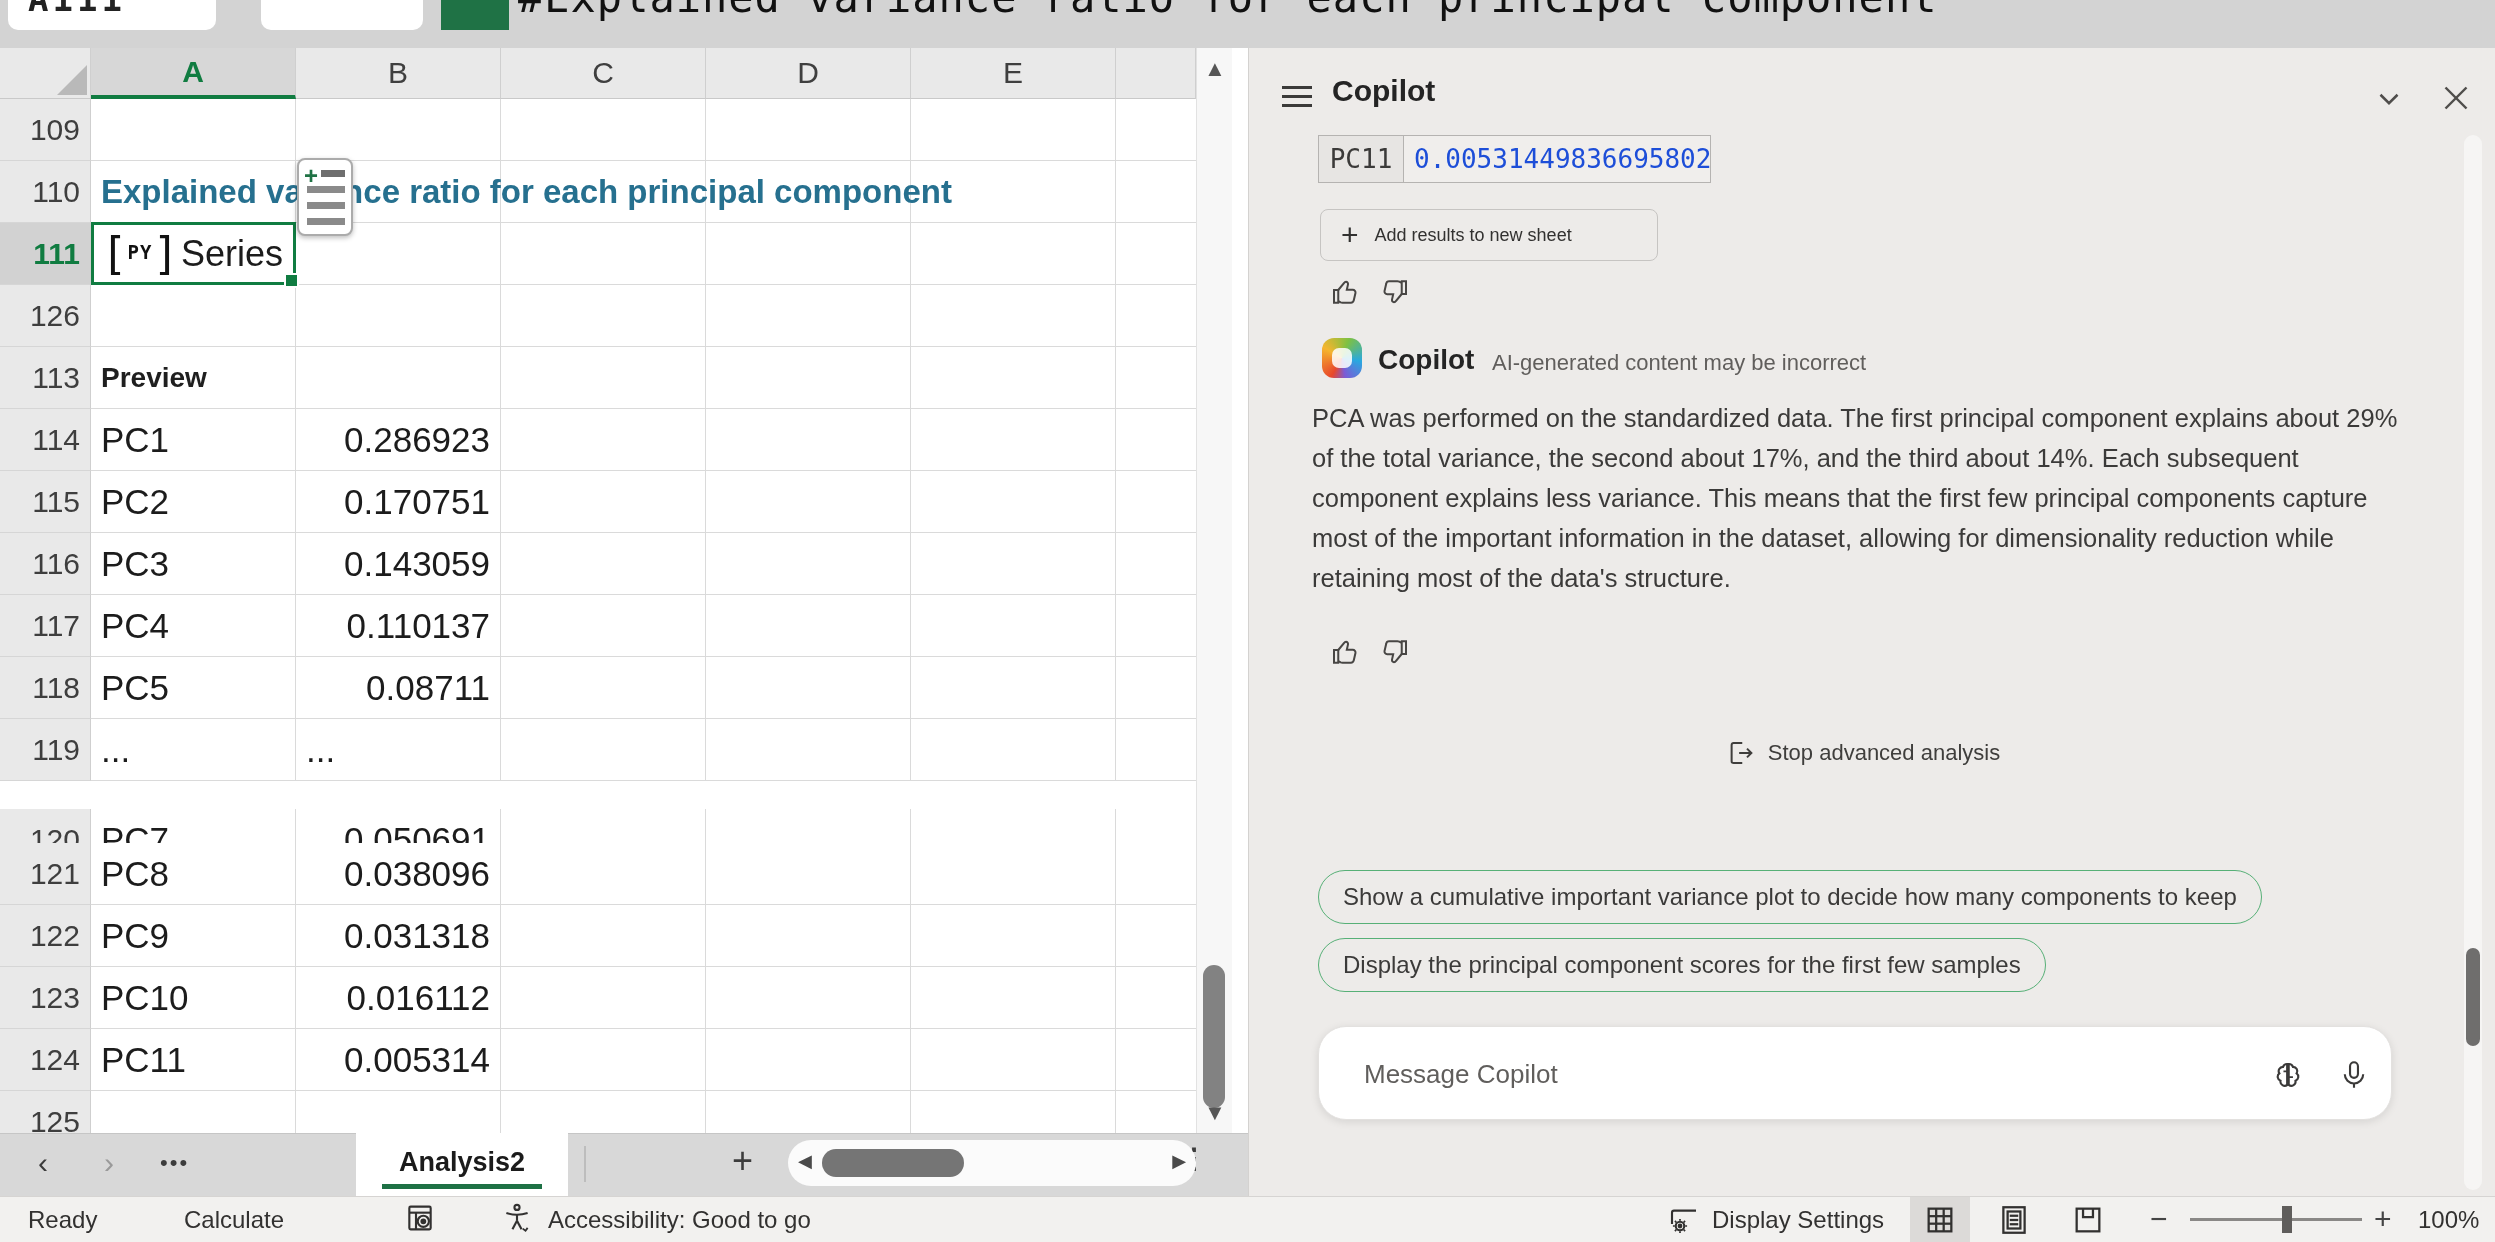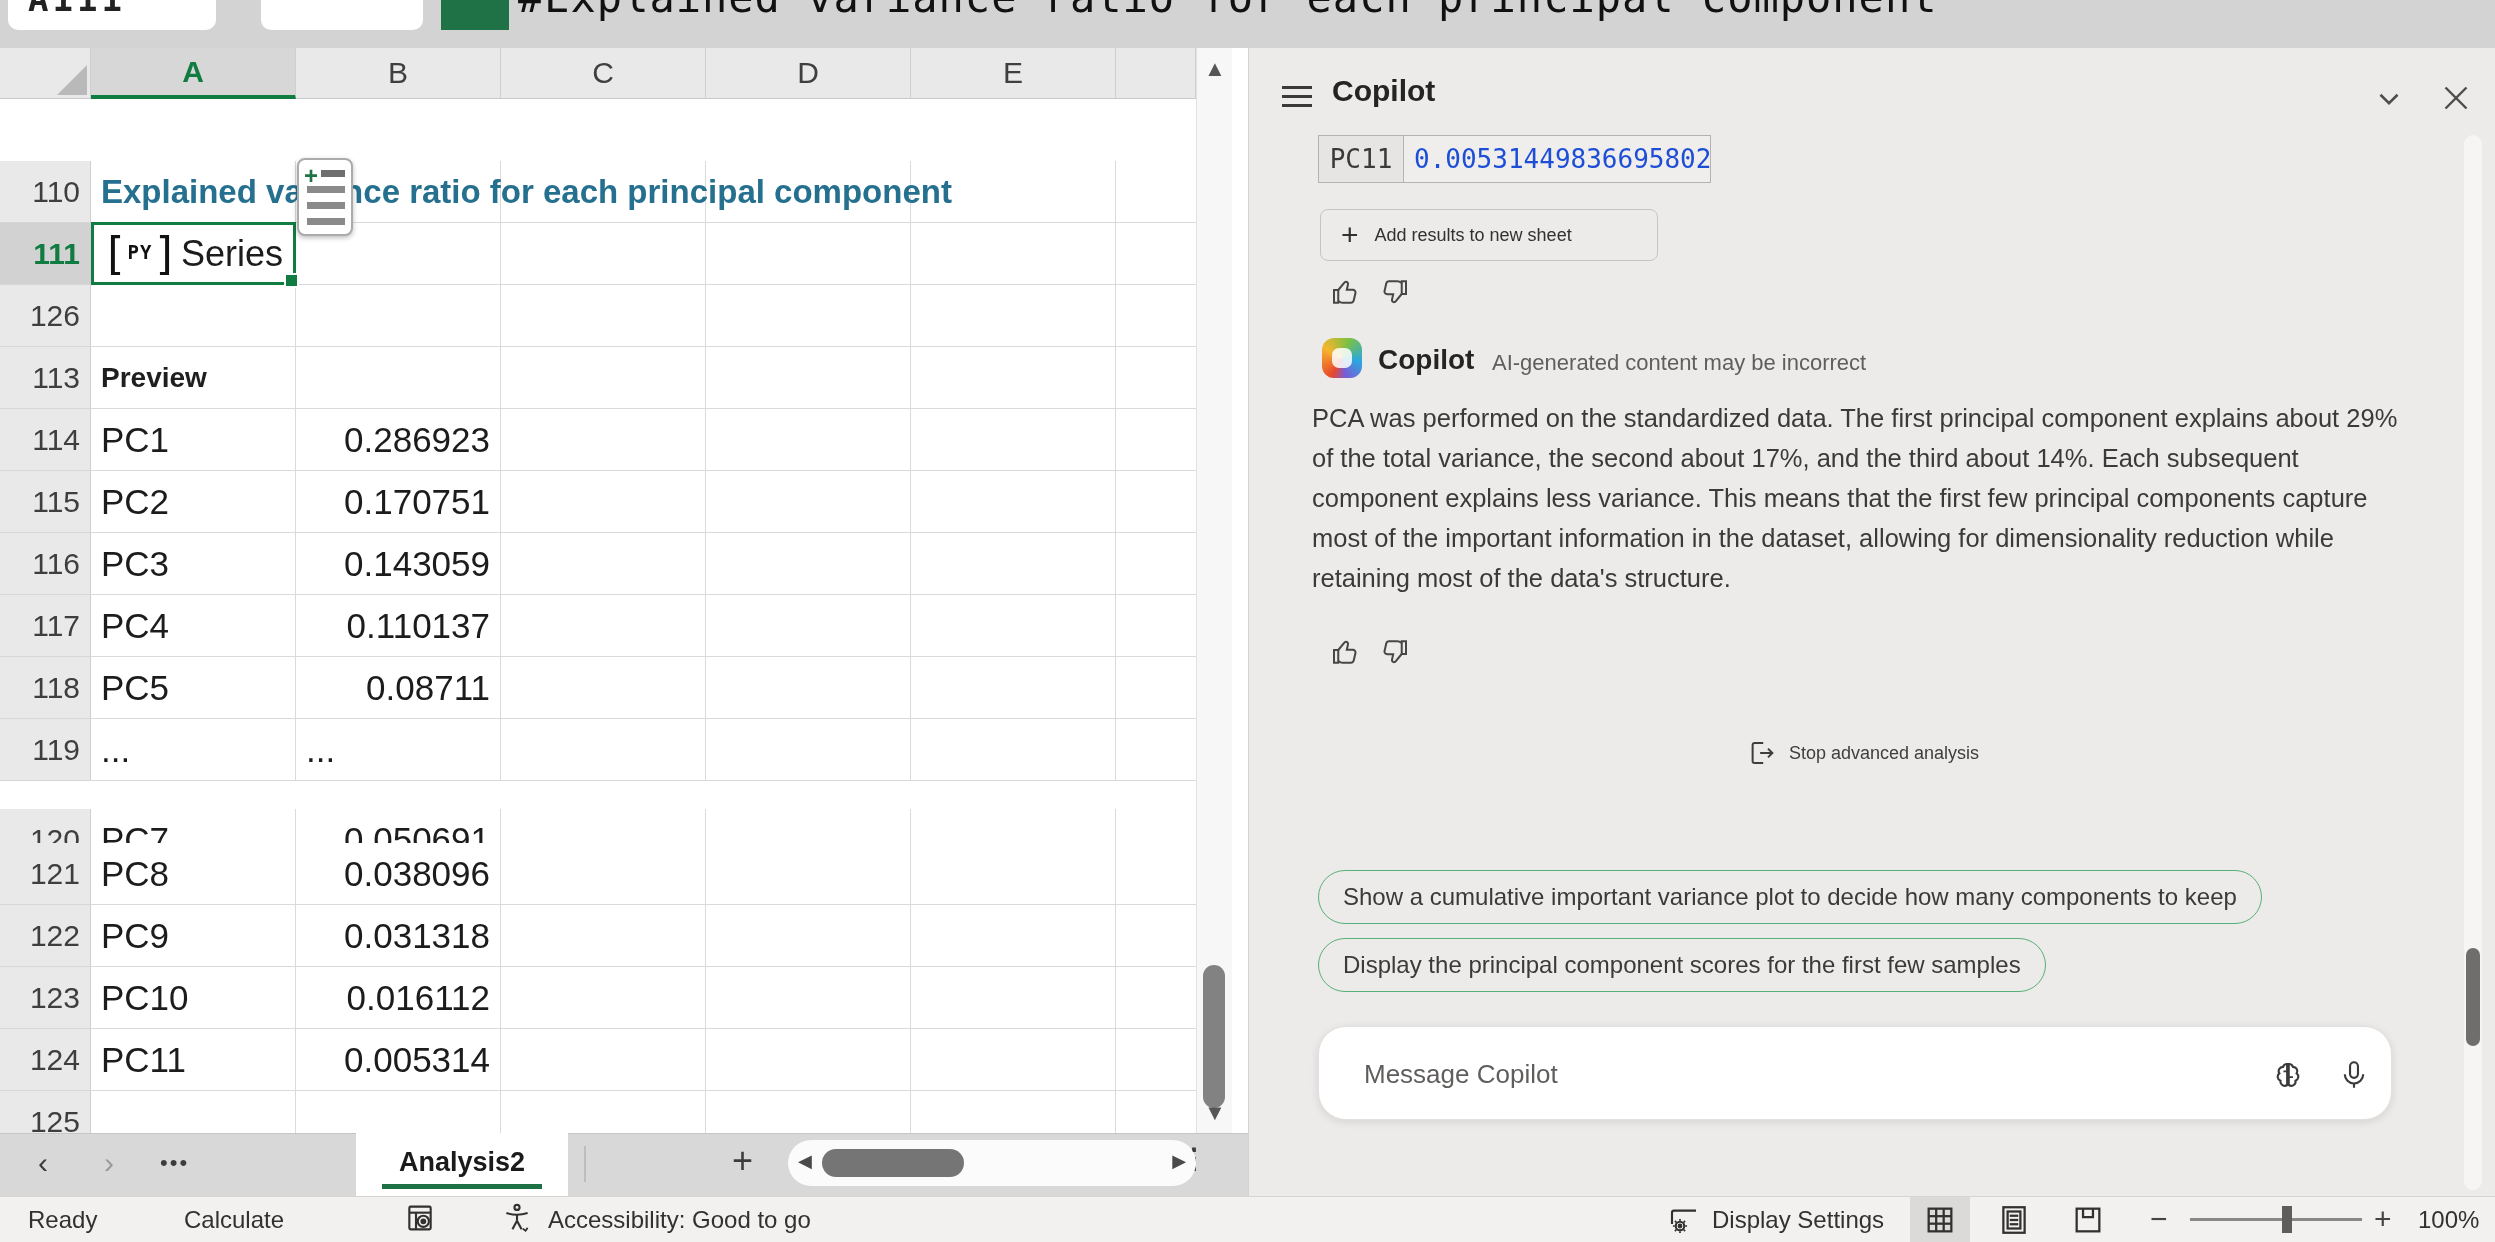--- a/index.html
+++ b/index.html
@@ -99,21 +99,21 @@
   #add-btn .plus{font-size:30px;font-weight:300;line-height:1;}
   #add-btn .lbl{font-size:18px;}
   .thumb-row{position:absolute;display:flex;gap:16px;color:#484644;}
   #copilot-logo{left:1322px;top:338px;width:40px;height:40px;border-radius:12px;
       background:conic-gradient(from 210deg,#e8482b,#f5b52e 90deg,#7ec142 170deg,#29a8e0 250deg,#7b5bd6 320deg,#e8482b);}
   #copilot-logo::after{content:"";position:absolute;left:10px;top:10px;width:20px;height:20px;border-radius:7px;background:rgba(255,255,255,.85);}
   #byline-name{left:1378px;top:344px;font-size:28px;font-weight:700;color:#242424;}
   #byline-disc{left:1492px;top:350px;font-size:22px;color:#605e5c;}
   #copilot-msg{left:1312px;top:398px;width:1088px;font-size:25.5px;line-height:40px;color:#3b3a39;}
   #stop-row{left:1248px;top:738px;width:1230px;text-align:center;}
-  #stop-btn{display:inline-flex;align-items:center;gap:12px;color:#3f3e3c;font-size:18px;}
+  #stop-btn{display:inline-flex;align-items:center;gap:12px;color:#3f3e3c;font-size:22px;}
   .chip{position:absolute;left:1318px;height:54px;line-height:52px;border:1.5px solid #57b077;border-radius:27px;
         padding:0 24px;font-size:24px;color:#3b3a39;box-sizing:border-box;white-space:nowrap;}
   #msg-input{left:1318px;top:1026px;width:1074px;height:94px;background:#fff;border:1px solid #e3e1df;border-radius:28px;
              box-shadow:0 2px 8px rgba(0,0,0,.10);box-sizing:border-box;}
   #msg-input input{position:absolute;left:34px;top:0;width:850px;height:100%;border:none;outline:none;background:transparent;
                    font-family:"Liberation Sans",sans-serif;font-size:26px;color:#3b3a39;margin-left:9px;}
   #msg-input input::placeholder{color:#605e5c;opacity:1;}
   .in-ico{position:absolute;top:31px;color:#3b3a39;}
   #panel-scroll{left:2464px;top:135px;width:18px;height:1055px;background:#f6f5f4;border-radius:9px;}
   #panel-thumb{left:2466px;top:948px;width:14px;height:98px;background:#6f6e6d;border-radius:7px;}
@@ -140,20 +140,29 @@
       </div>
     <div class="col-h" style="left:1116px;width:80px;"></div>
   <div class="col-h sel" style="left: 91px; width: 205px;">A</div>
       <div class="col-h" style="left: 296px; width: 205px;">B</div>
       <div class="col-h" style="left: 501px; width: 205px;">C</div>
       <div class="col-h" style="left: 706px; width: 205px;">D</div>
       <div class="col-h" style="left: 911px; width: 205px;">E</div>
     </div>
 
   <div id="rows-box" class="abs">
+      <div class="sheet-row" style="top: 0px;">
+        <div class="row-h">109</div>
+        <div class="cell ca"></div>
+        <div class="cell cb"></div>
+        <div class="cell cx"></div>
+        <div class="cell cx"></div>
+        <div class="cell cx"></div>
+        <div class="cell cf"></div>
+      </div>
       <div class="sheet-row" style="top: 62px;">
         <div class="row-h">110</div>
         <div class="cell ca">
           <span class="cell-title">Explained variance ratio for each principal component</span>
         </div>
         <div class="cell cb"></div>
         <div class="cell cx"></div>
         <div class="cell cx"></div>
         <div class="cell cx"></div>
         <div class="cell cf"></div>

